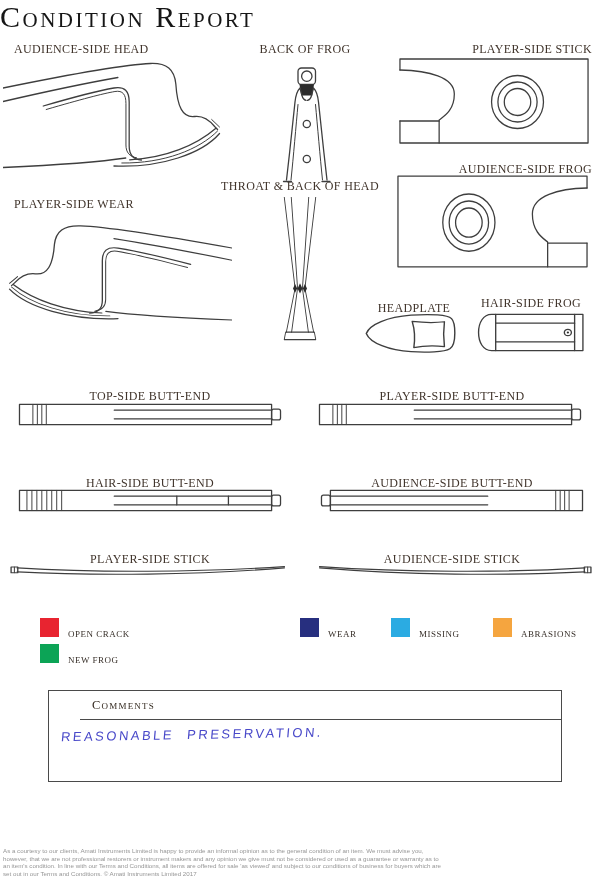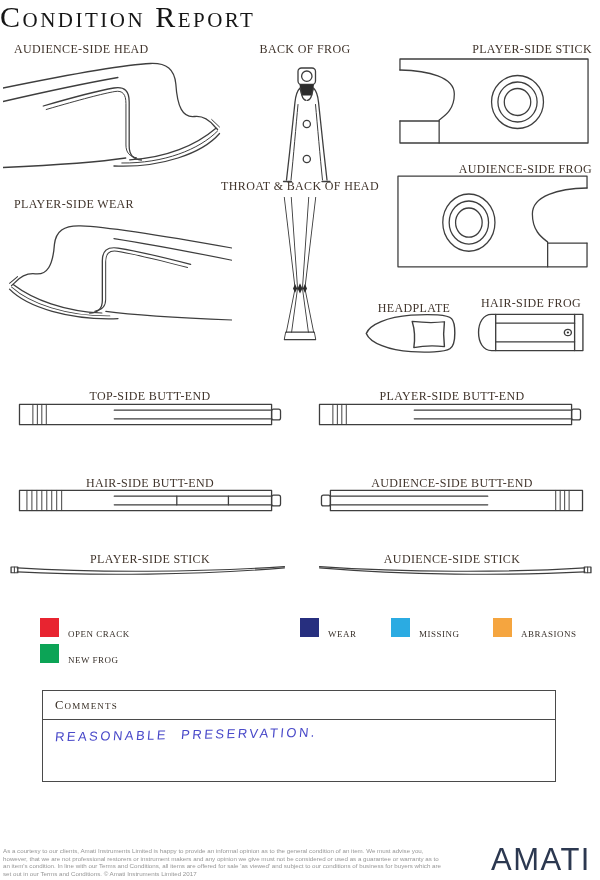--- a/index.html
+++ b/index.html
@@ -10,21 +10,21 @@
   .lbl{position:absolute;font-size:12px;letter-spacing:0.35px;color:#40342b;white-space:nowrap;
        font-family:"Liberation Serif",serif;}
   .lbl.c{transform:translateX(-50%);}
   .draw{position:absolute;}
   .draw svg{display:block;fill:none;stroke:#3e3e3e;stroke-width:1.3;stroke-linejoin:round;stroke-linecap:round;}
   .dark{fill:#2b2b2b;stroke:none;}
   .thin{stroke-width:1;}
   .legend-item{position:absolute;display:flex;align-items:center;gap:9px;}
   .swatch{width:19px;height:19px;flex:0 0 19px;}
   .legend-label{font-size:9px;letter-spacing:0.5px;color:#38302a;white-space:nowrap;margin-top:13px;}
-  .comments{position:absolute;left:42px;top:690px;width:514px;height:92px;border:1px solid #4a4a4a;box-sizing:border-box;}
+  .comments{position:absolute;left:48px;top:690px;width:514px;height:92px;border:1px solid #4a4a4a;box-sizing:border-box;padding-left:31px;}
   .comments-header{height:28px;border-bottom:1px solid #4a4a4a;display:flex;align-items:center;
       padding-left:12px;font-size:12.5px;font-variant:small-caps;letter-spacing:1.2px;color:#33291f;}
   .handwriting{position:absolute;left:12px;top:36px;font-family:"Liberation Sans",sans-serif;
       font-size:13px;color:#4949c9;letter-spacing:2.5px;word-spacing:7px;
       transform:rotate(-1deg) skewX(-6deg);white-space:nowrap;text-transform:uppercase;}
   .disclaimer{position:absolute;left:3px;top:847px;width:444px;
       font-family:"Liberation Sans",sans-serif;font-size:6.2px;line-height:1.22;color:#969696;}
   .logo{position:absolute;left:491px;top:842px;font-family:"Liberation Sans",sans-serif;
       font-size:31px;letter-spacing:1.5px;color:#2c3850;}
   .hidden-defs{position:absolute;width:0;height:0;overflow:hidden;}
@@ -225,15 +225,14 @@
     <div class="swatch" style="background: rgb(12, 164, 86);"></div>
     <div class="legend-label">NEW FROG</div>
   </div>
 
   <div class="comments">
     <div class="comments-header">Comments</div>
     <div class="handwriting">Reasonable Preservation.</div>
   </div>
 
   <div class="disclaimer">As a courtesy to our clients, Amati Instruments Limited is happy to provide an informal opinion as to the general condition of an item. We must advise you, however, that we are not professional restorers or instrument makers and any opinion we give must not be considered or used as a guarantee or warranty as to an item's condition. In line with our Terms and Conditions, all items are offered for sale 'as viewed' and subject to our conditions of business for buyers which are set out in our Terms and Conditions. © Amati Instruments Limited 2017</div>
-  <div class="logo">AMATI</div>
 
 </div>
 
 </body></html>

